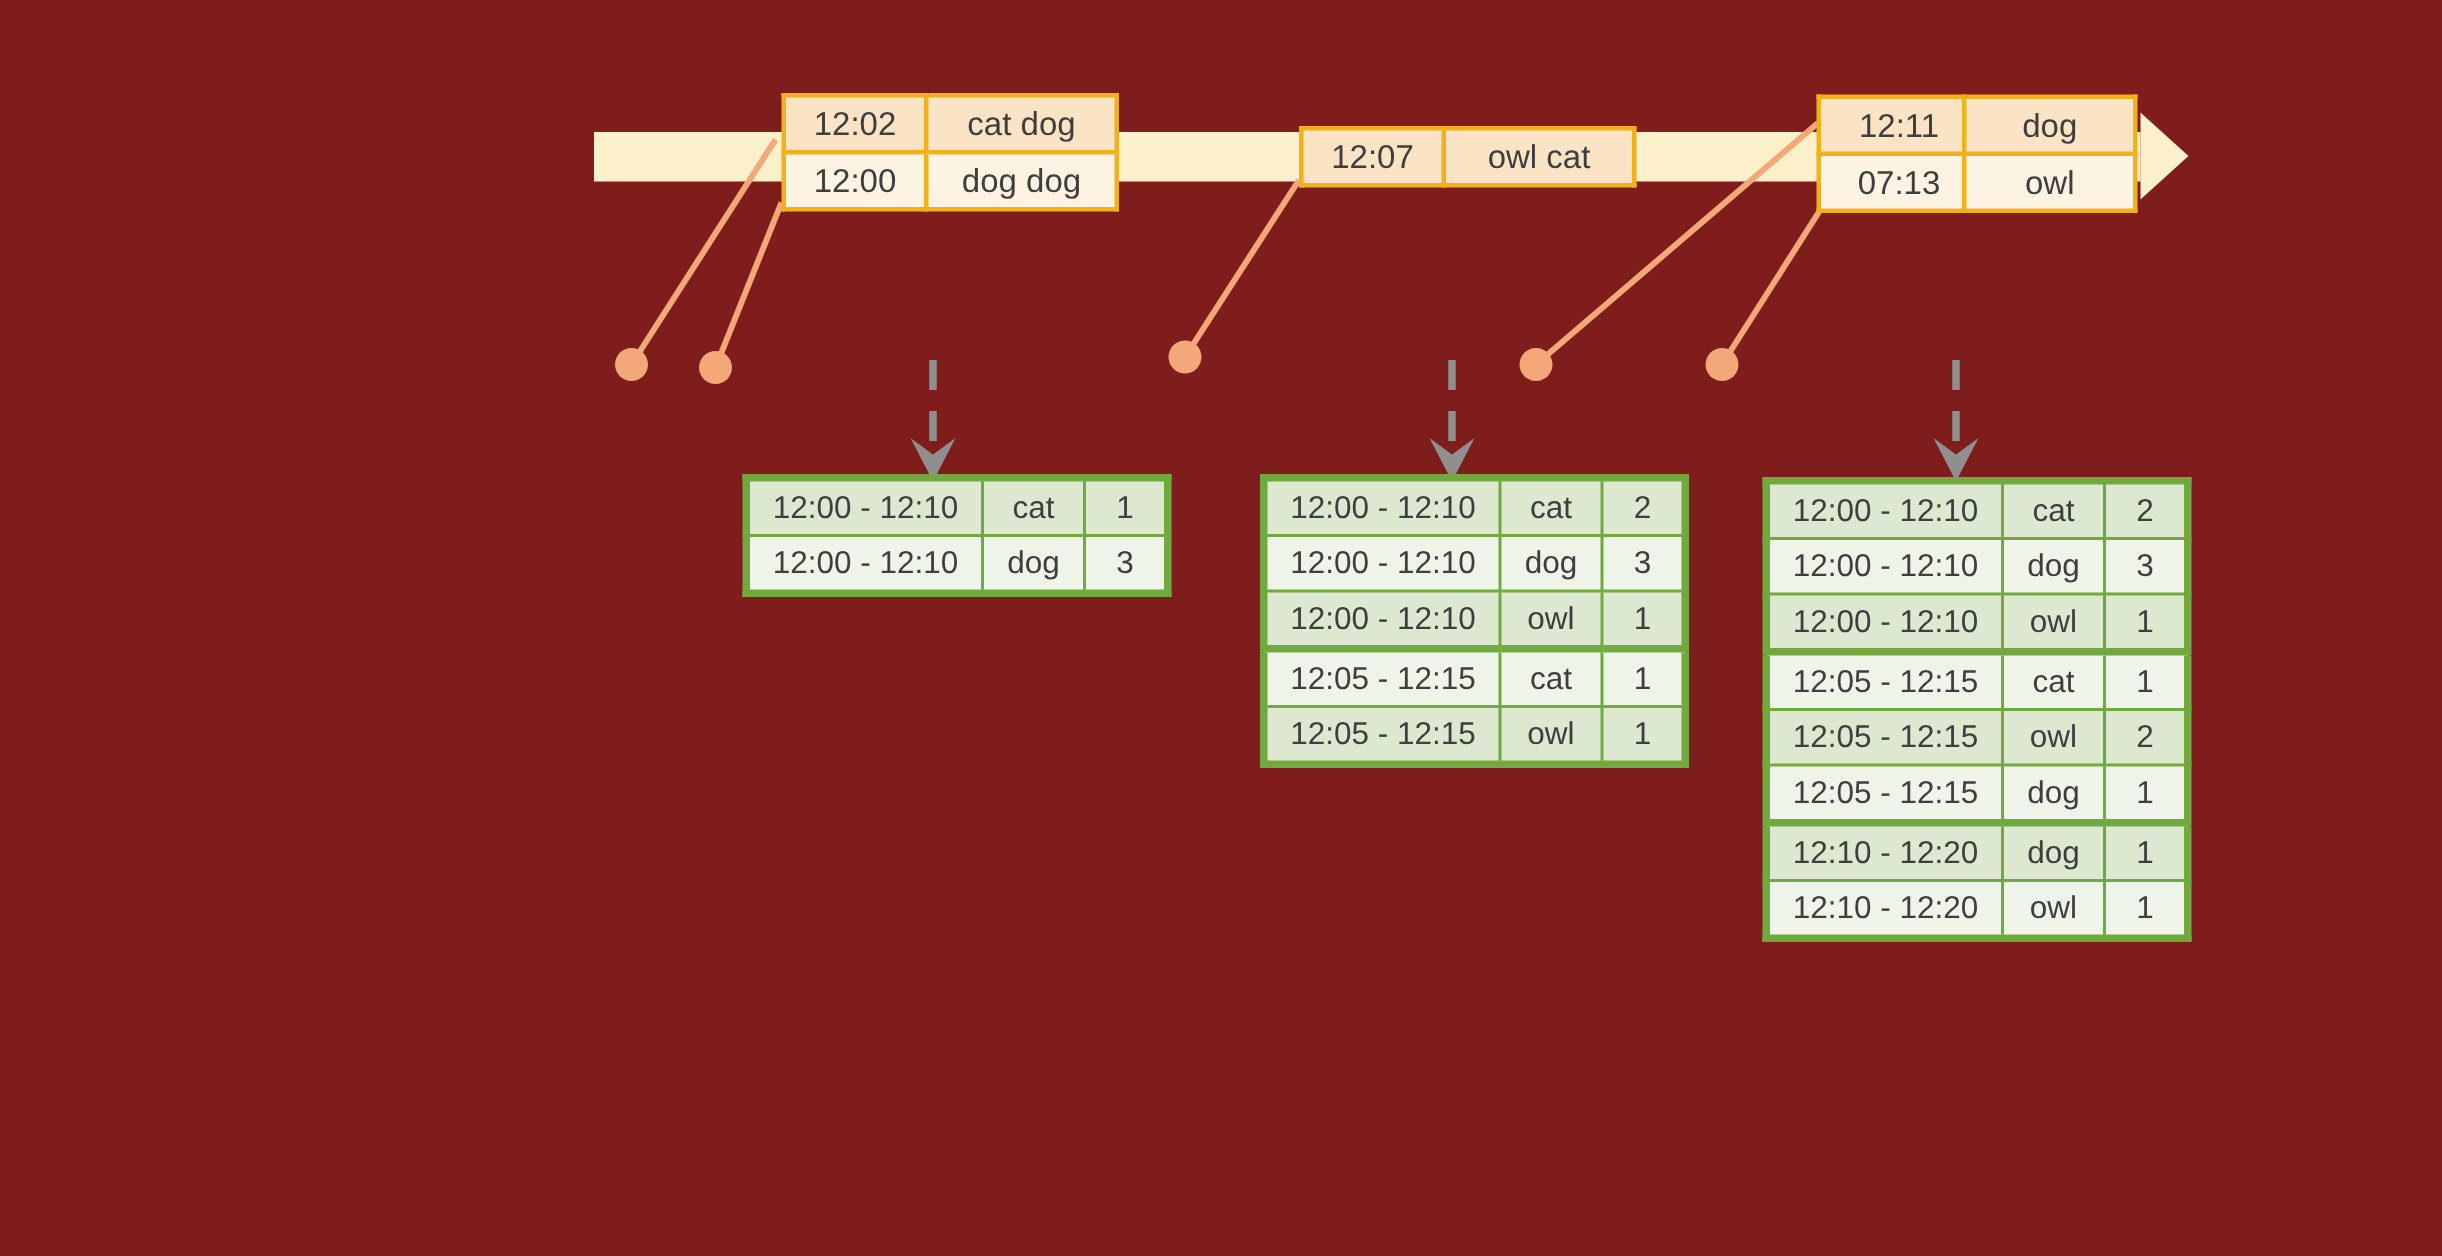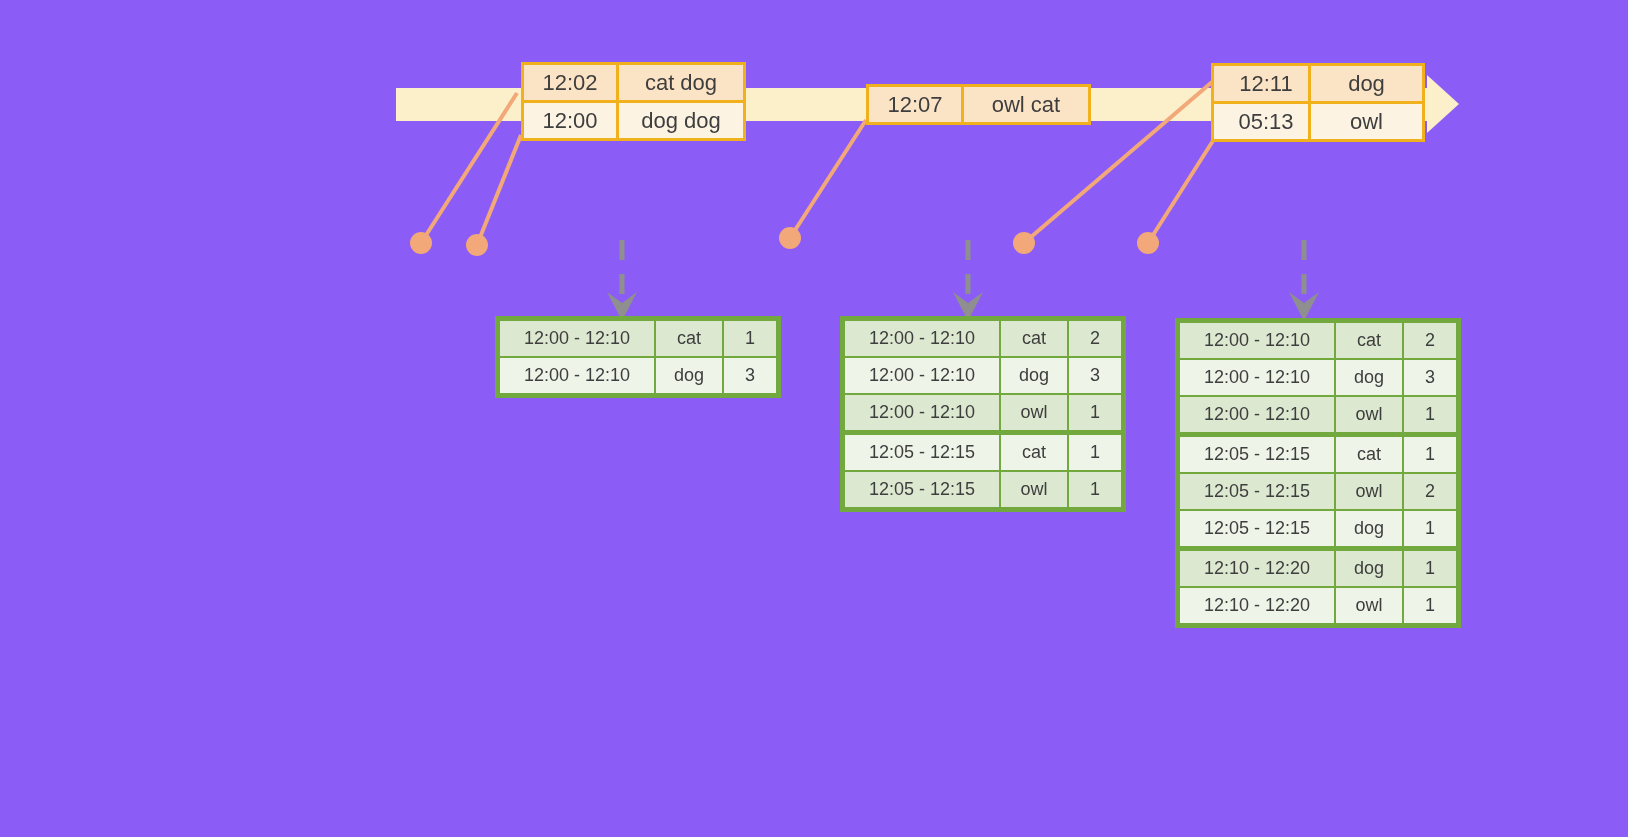--- a/index.html
+++ b/index.html
@@ -1,17 +1,17 @@
 <!DOCTYPE html>
 <html><head>
 <meta charset="utf-8">
 <style>
   html,body{margin:0;padding:0;background:#000;}
   .canvas{
-    position:relative;width:1628px;height:837px;background:#8b5cf6;overflow:hidden;
+    position:relative;width:1628px;height:837px;background:#7f1d1d;overflow:hidden;
     font-family:"Liberation Sans", sans-serif;color:#3e3e3e;
   }
   
   .timeline-band{
     position:absolute;left:396px;top:88px;width:1031px;height:33px;
     background:#fcf0ca;z-index:1;
   }
   .timeline-arrowhead{
     position:absolute;left:1427px;top:75px;width:0;height:0;z-index:1;
     border-top:29px solid transparent;border-bottom:29px solid transparent;
@@ -33,21 +33,21 @@
   table.event-table.narrow td.time{width:72px;padding-left:16px;}
   table.event-table.narrow td.words{width:99px;}
   table.event-table tr.r0 td{background:#fbe3c5;}
   table.event-table tr.r1 td{background:#fdf3e3;}
   #event-table-1{left:521px;top:62px;}
   #event-table-2{left:866px;top:84px;}
   #event-table-3{left:1211px;top:63px;}
   
   table.result-table{
     position:absolute;z-index:3;border-collapse:collapse;
-    font-size:18px;border:5px solid #72a93e;
+    font-size:21px;border:5px solid #72a93e;
   }
   table.result-table td{
     border:2px solid #72a93e;height:35px;text-align:center;
     padding:0 4px;white-space:nowrap;
   }
   table.result-table td.window{width:146px;}
   table.result-table td.word{width:58px;}
   table.result-table td.count{width:44px;}
   table.result-table tr.shade-a td{background:#dde8d0;}
   table.result-table tr.shade-b td{background:#eff4e9;}
@@ -113,21 +113,21 @@
   </tbody>
     </table>
 
   <table class="event-table narrow" id="event-table-3">
     <tbody>
         <tr class="r0">
       <td class="time">12:11</td>
       <td class="words">dog</td>
     </tr>
     <tr class="r1">
-      <td class="time">05:13</td>
+      <td class="time">07:13</td>
       <td class="words">owl</td>
     </tr>
   </tbody>
     </table>
 
   <table class="result-table" id="result-table-1">
     <tbody>
         <tr class="shade-a">
       <td class="window">12:00 - 12:10</td>
       <td class="word">cat</td>

